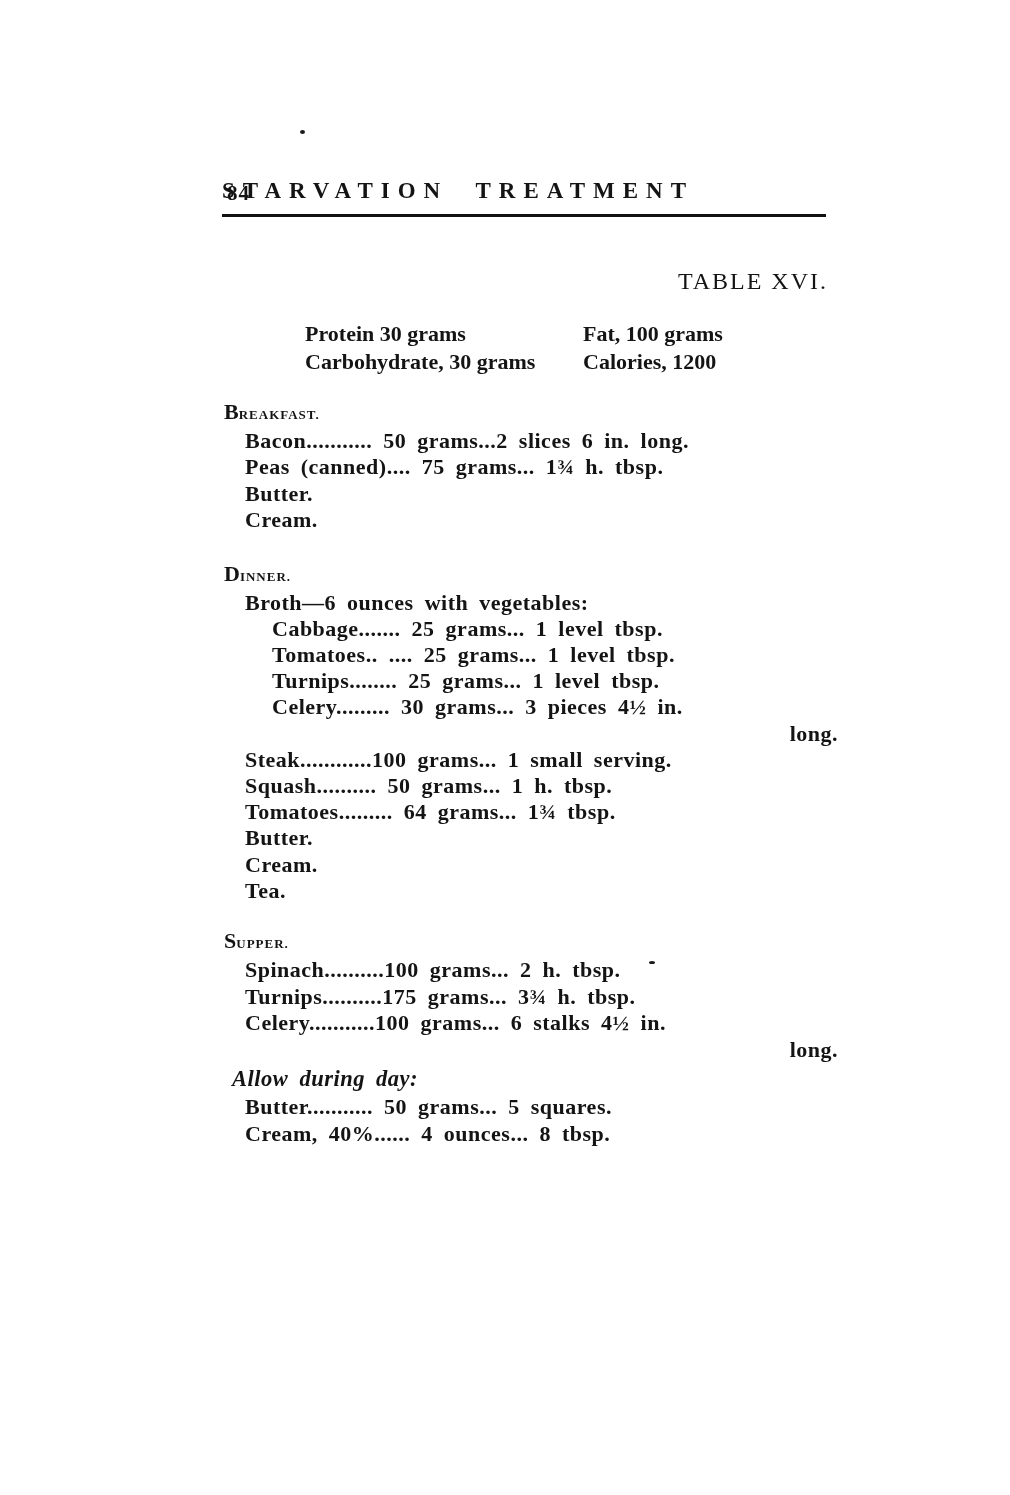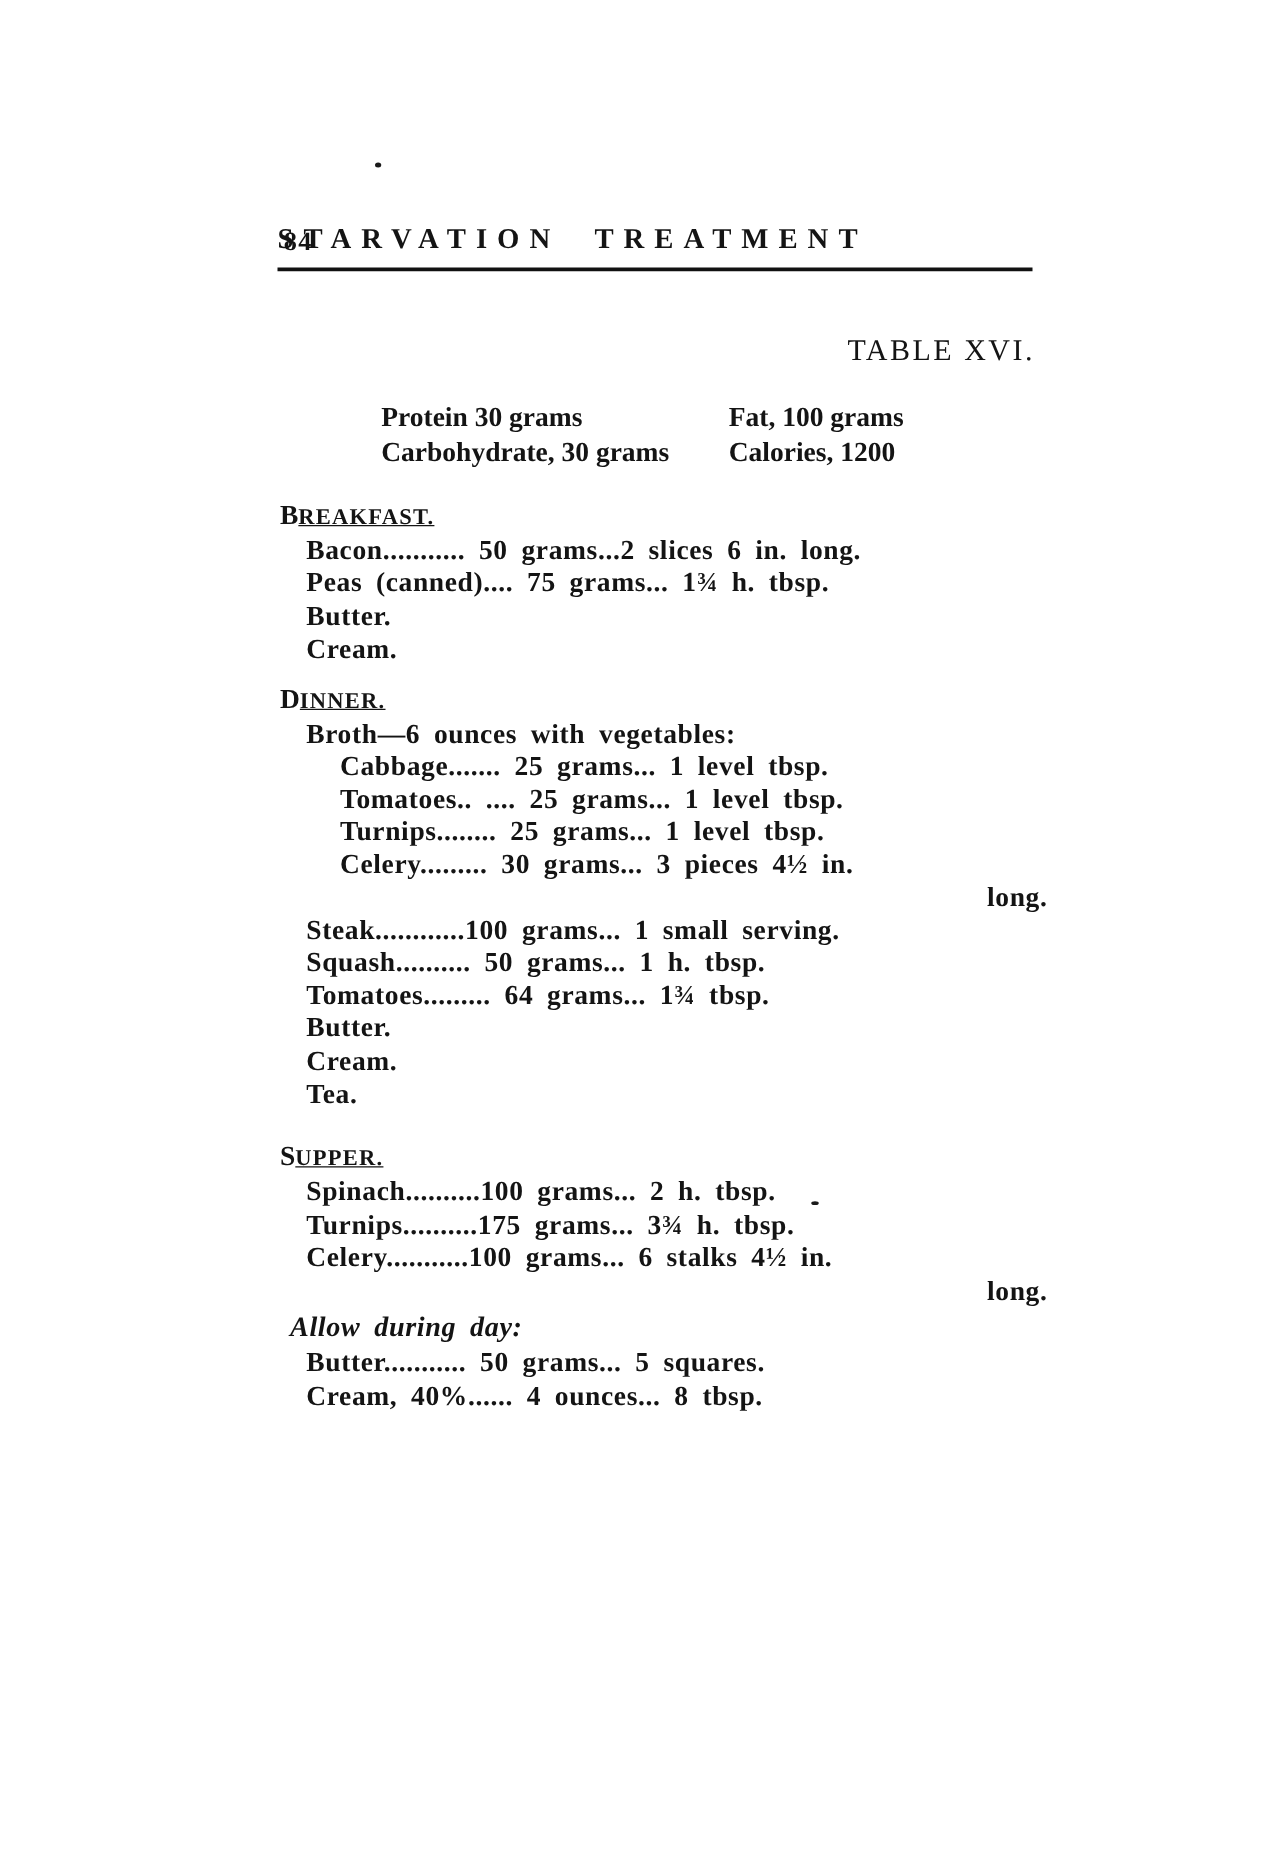--- a/index.html
+++ b/index.html
@@ -50,23 +50,23 @@
   .nutrition { margin: 24px 0 0 83px; }
   .nrow { display: flex; line-height: 28px; font-size: 22px; font-weight: 700; }
   .ncell-l { width: 278px; }
   .ncell-r { }
 
   .sec {
     margin: 0 0 0 2px; font-weight: 700; line-height: 27px;
     white-space: nowrap;
   }
   .sec .ini { font-size: 22px; }
-  .sec .rest { font-size: 18px; letter-spacing: 1px; text-decoration: underline; }
+  .sec .rest { font-size: 13px; letter-spacing: 1px; }
   .sec.bk { margin-top: 22px; }
-  .sec.dn { margin-top: 12px; }
+  .sec.dn { margin-top: 26px; }
   .sec.sp { margin-top: 23px; }
 
   .line {
     font-size: 22px; font-weight: 700;
     letter-spacing: 0.5px; word-spacing: 5px;
     white-space: nowrap;
   }
   .bk-lines .line { line-height: 26.4px; }
   .dn-lines .line { line-height: 26.2px; }
   .sp-lines .line { line-height: 26.6px; }

